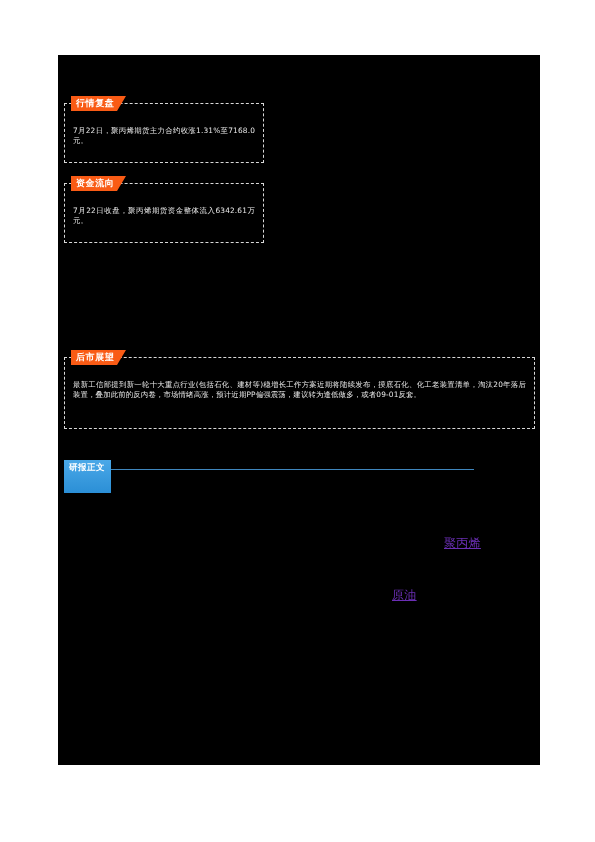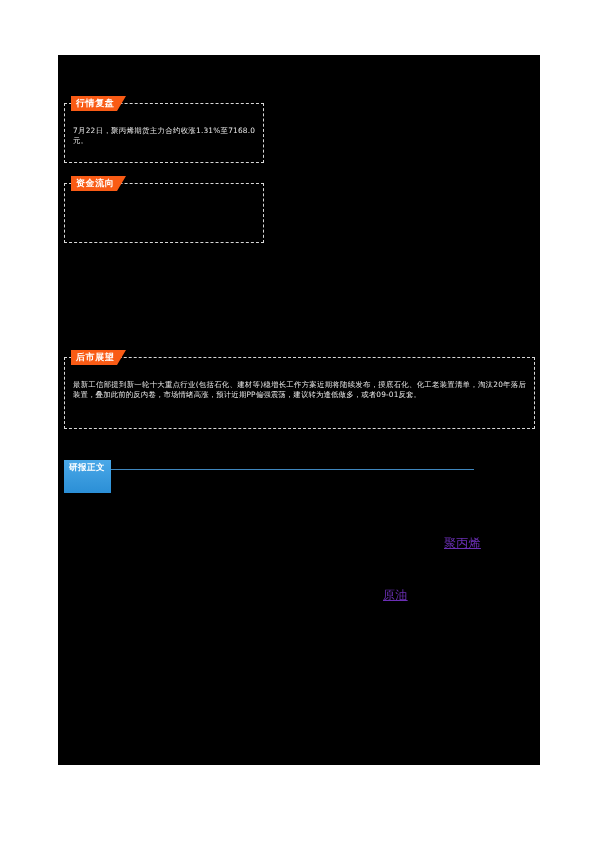--- a/index.html
+++ b/index.html
@@ -137,32 +137,33 @@
 
   <div id="article-canvas">
 
     <div class="section-card card-narrow" style="top:48px; height:60px;">
       <div class="ribbon">行情复盘</div>
       <div class="card-text">7月22日，聚丙烯期货主力合约收涨1.31%至7168.0元。</div>
     </div>
 
     <div class="section-card card-narrow" style="top:128px; height:60px;">
       <div class="ribbon">资金流向</div>
+      <div class="card-text">7月22日收盘，聚丙烯期货资金整体流入6342.61万元。</div>
     </div>
 
 
     <div class="section-card card-wide" style="top:302px; height:72px;">
       <div class="ribbon">后市展望</div>
       <div class="card-text">最新工信部提到新一轮十大重点行业(包括石化、建材等)稳增长工作方案近期将陆续发布，摸底石化、化工老装置清单，淘汰20年落后装置，叠加此前的反内卷，市场情绪高涨，预计近期PP偏强震荡，建议转为逢低做多，或者09-01反套。</div>
     </div>
 
     <div id="report-block">
       <span class="blue-tab">研报正文</span>
       <div class="blue-rule"></div>
     </div>
 
     <div class="body-area">
       <a class="doc-link" style="left:380px; top:58px;">聚丙烯</a>
-      <a class="doc-link" style="left:319px; top:110px;">原油</a>
+      <a class="doc-link" style="left:328px; top:110px;">原油</a>
     </div>
 
   </div>
 </div>
 
 </body></html>

